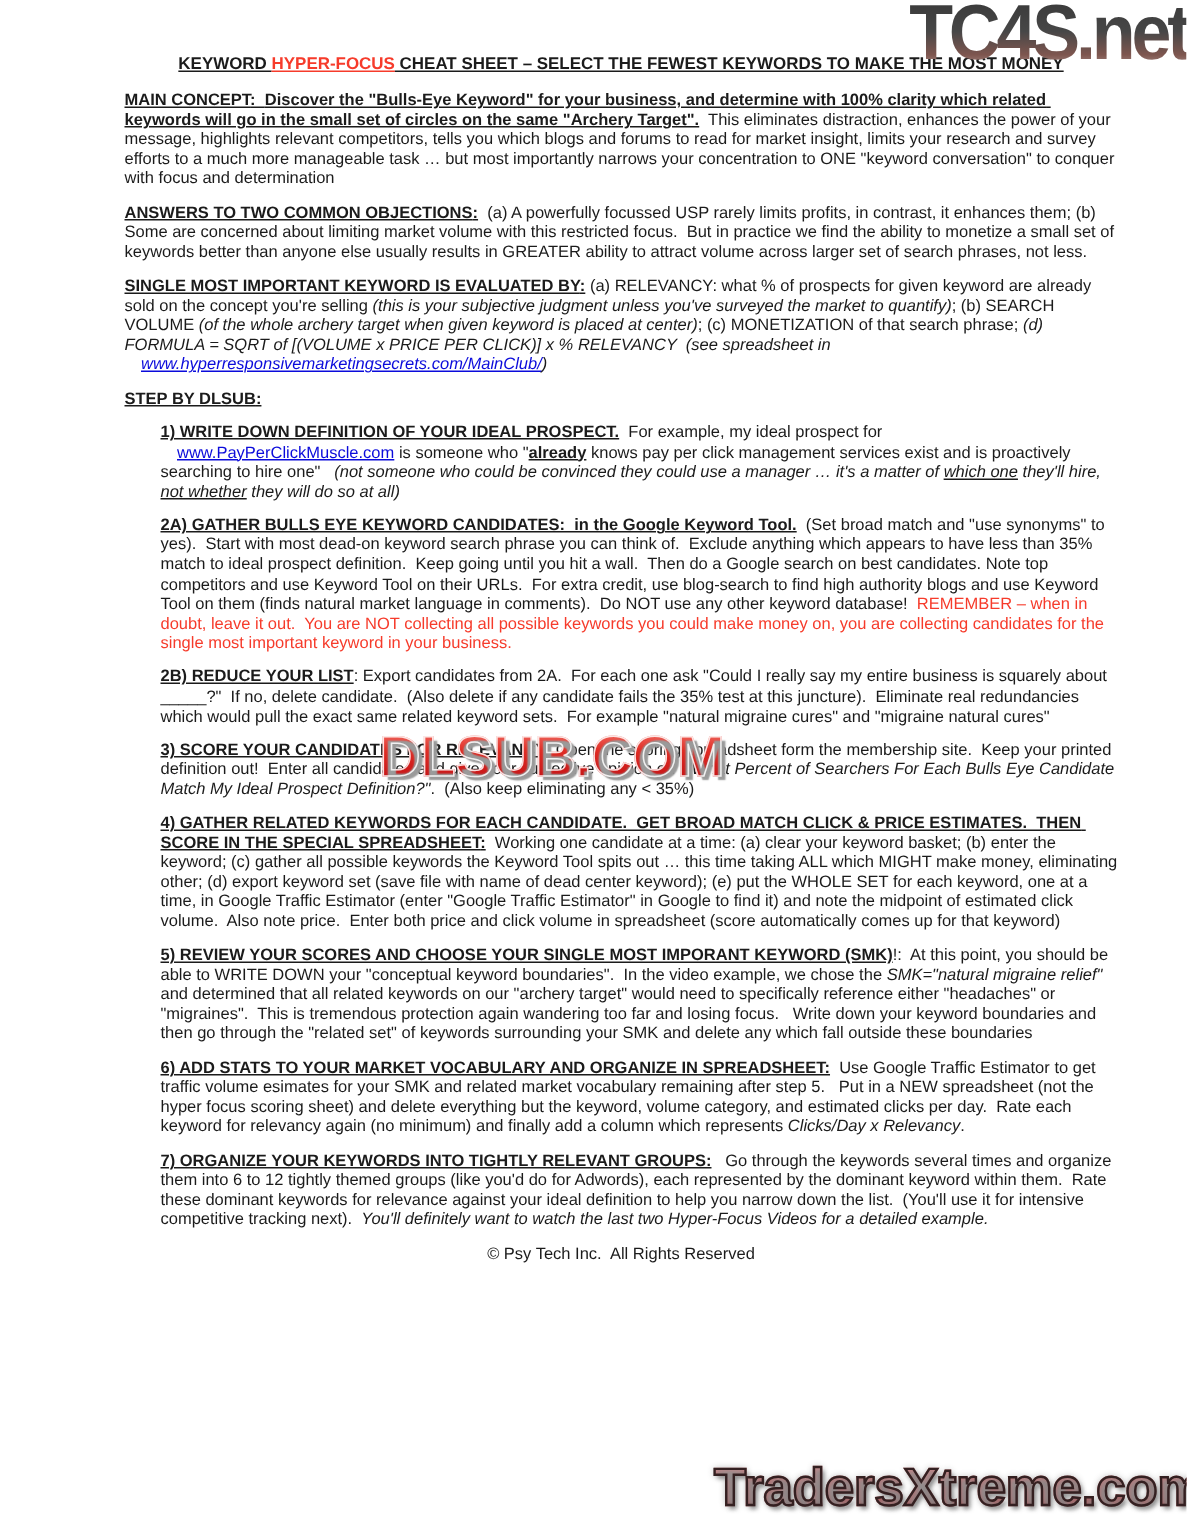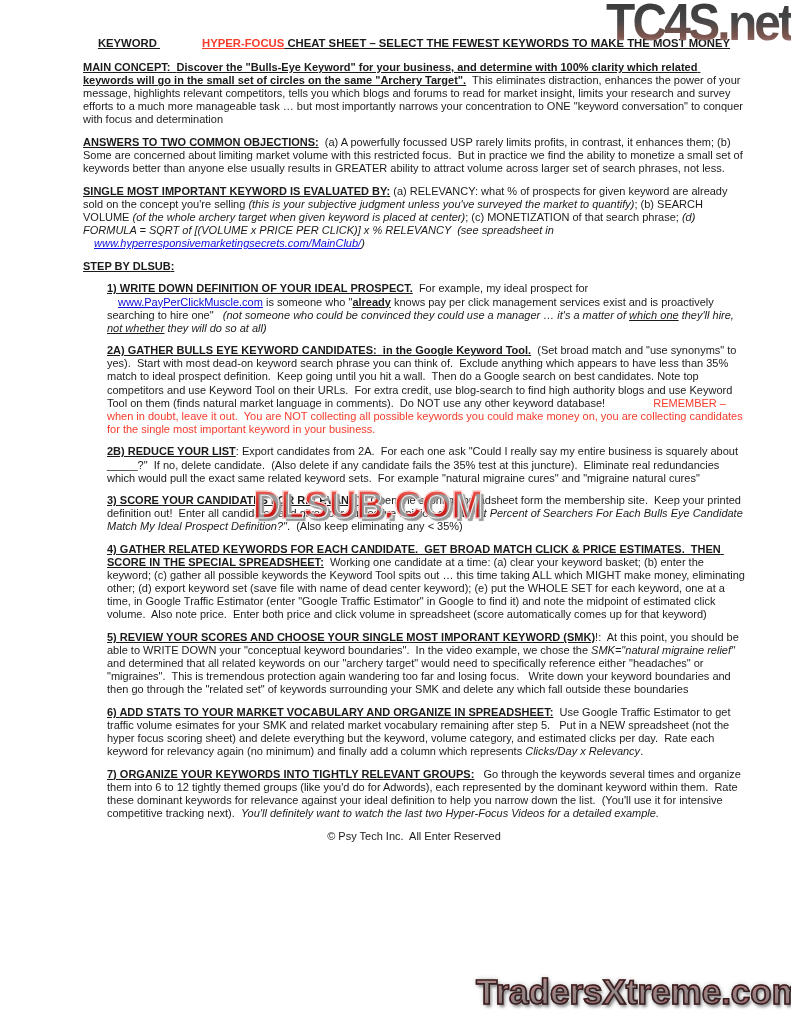--- a/index.html
+++ b/index.html
@@ -12,21 +12,21 @@
     padding:37px 46px 0 83px;
     font-size:11px;line-height:13.1px;
   }
   p.block{margin:0 0 9.5px 0;white-space:pre-wrap;}
   p.title{text-align:center;font-weight:bold;font-size:11.3px;margin-bottom:11px;}
   p.step{margin-left:24px;}
   p.center{text-align:center;margin-bottom:0;}
   .b{font-weight:bold;text-decoration:underline;}
   .i{font-style:italic;}
   .u{text-decoration:underline;}
-  .red{color:#f63b2b;margin-left:42px;}
+  .red{color:#f63b2b;}
   a{color:#0b0bdb;text-decoration:underline;cursor:pointer;padding-left:11px;}
 
   
   .wm-top{
     position:absolute;top:-4px;right:0px;z-index:5;
     font-size:52px;font-weight:bold;letter-spacing:-3px;line-height:1;
     transform:scaleX(.92);transform-origin:right top;
     background:linear-gradient(180deg,#3a3a3a 8%,#474747 48%,#7e564f 78%,#b7a09b 100%);
     -webkit-background-clip:text;background-clip:text;color:transparent;
   }
@@ -57,18 +57,18 @@
     <p class="block"><span class="b">SINGLE MOST IMPORTANT KEYWORD IS EVALUATED BY</span><span class="b">:</span><span> (a) RELEVANCY: what % of prospects for given keyword are already sold on the concept you're selling </span><span class="i">(this is your subjective judgment unless you've surveyed the market to quantify)</span><span>; (b) SEARCH VOLUME </span><span class="i">(of the whole archery target when given keyword is placed at center)</span><span>; (c) MONETIZATION of that search phrase; </span><span class="i">(d) FORMULA = SQRT of [(VOLUME x PRICE PER CLICK)] x % RELEVANCY  (see spreadsheet in </span><a class="i" href="#">www.hyperresponsivemarketingsecrets.com/MainClub/</a><span class="i">)</span></p>
     <p class="block"><span class="b">STEP BY DLSUB</span><span class="b">:</span></p>
     <p class="block step"><span class="b">1) WRITE DOWN DEFINITION OF YOUR IDEAL PROSPECT.</span><span>  For example, my ideal prospect for </span><a href="#">www.PayPerClickMuscle.com</a><span> is someone who "</span><span class="b u">already</span><span> knows pay per click management services exist and is proactively searching to hire one"   </span><span class="i">(not someone who could be convinced they could use a manager … it's a matter of </span><span class="i u">which one</span><span class="i"> they'll hire, </span><span class="i u">not whether</span><span class="i"> they will do so at all)</span></p>
     <p class="block step"><span class="b">2A) GATHER BULLS EYE KEYWORD CANDIDATES:  in the Google Keyword Tool.</span><span>  (Set broad match and "use synonyms" to yes).  Start with most dead-on keyword search phrase you can think of.  Exclude anything which appears to have less than 35% match to ideal prospect definition.  Keep going until you hit a wall.  Then do a Google search on best candidates. Note top competitors and use Keyword Tool on their URLs.  For extra credit, use blog-search to find high authority blogs and use Keyword Tool on them (finds natural market language in comments).  Do NOT use any other keyword database!  </span><span class="red">REMEMBER – when in doubt, leave it out.  You are NOT collecting all possible keywords you could make money on, you are collecting candidates for the single most important keyword in your business.</span></p>
     <p class="block step"><span class="b">2B) REDUCE YOUR LIST</span><span>: Export candidates from 2A.  For each one ask "Could I really say my entire business is squarely about _____?"  If no, delete candidate.  (Also delete if any candidate fails the 35% test at this juncture).  Eliminate real redundancies which would pull the exact same related keyword sets.  For example "natural migraine cures" and "migraine natural cures"</span></p>
     <p class="block step"><span class="b">3) SCORE YOUR CANDIDATES FOR RELEVANCY</span><span>: Open the scoring spreadsheet form the membership site.  Keep your printed definition out!  Enter all candidates and give your subjective opinion on </span><span class="i">""What Percent of Searchers For Each Bulls Eye Candidate Match My Ideal Prospect Definition?"</span><span>.  (Also keep eliminating any &lt; 35%)</span></p>
     <p class="block step"><span class="b">4) GATHER RELATED KEYWORDS FOR EACH CANDIDATE.  GET BROAD MATCH CLICK &amp; PRICE ESTIMATES.  THEN SCORE IN THE SPECIAL SPREADSHEET</span><span class="b">:</span><span>  Working one candidate at a time: (a) clear your keyword basket; (b) enter the keyword; (c) gather all possible keywords the Keyword Tool spits out … this time taking ALL which MIGHT make money, eliminating other; (d) export keyword set (save file with name of dead center keyword); (e) put the WHOLE SET for each keyword, one at a time, in Google Traffic Estimator (enter "Google Traffic Estimator" in Google to find it) and note the midpoint of estimated click volume.  Also note price.  Enter both price and click volume in spreadsheet (score automatically comes up for that keyword)</span></p>
     <p class="block step"><span class="b">5) REVIEW YOUR SCORES AND CHOOSE YOUR SINGLE MOST IMPORANT KEYWORD (SMK)</span><span>!:  At this point, you should be able to WRITE DOWN your "conceptual keyword boundaries".  In the video example, we chose the </span><span class="i">SMK="natural migraine relief"</span><span> and determined that all related keywords on our "archery target" would need to specifically reference either "headaches" or "migraines".  This is tremendous protection again wandering too far and losing focus.   Write down your keyword boundaries and then go through the "related set" of keywords surrounding your SMK and delete any which fall outside these boundaries</span></p>
     <p class="block step"><span class="b">6) ADD STATS TO YOUR MARKET VOCABULARY AND ORGANIZE IN SPREADSHEET:</span><span>  Use Google Traffic Estimator to get traffic volume esimates for your SMK and related market vocabulary remaining after step 5.   Put in a NEW spreadsheet (not the hyper focus scoring sheet) and delete everything but the keyword, volume category, and estimated clicks per day.  Rate each keyword for relevancy again (no minimum) and finally add a column which represents </span><span class="i">Clicks/Day x Relevancy</span><span>.</span></p>
     <p class="block step"><span class="b">7) ORGANIZE YOUR KEYWORDS INTO TIGHTLY RELEVANT GROUPS:</span><span>   Go through the keywords several times and organize them into 6 to 12 tightly themed groups (like you'd do for Adwords), each represented by the dominant keyword within them.  Rate these dominant keywords for relevance against your ideal definition to help you narrow down the list.  (You'll use it for intensive competitive tracking next).  </span><span class="i">You'll definitely want to watch the last two Hyper-Focus Videos for a detailed example.</span></p>
-    <p class="block center"><span>© Psy Tech Inc.  All Enter Reserved</span></p>
+    <p class="block center"><span>© Psy Tech Inc.  All Rights Reserved</span></p>
   </div>
 
 <div class="wm-top">TC4S.net</div>
 <div class="wm-mid">DLSUB.COM</div>
 <div class="wm-bottom">TradersXtreme.com</div>
 
 </body></html>

